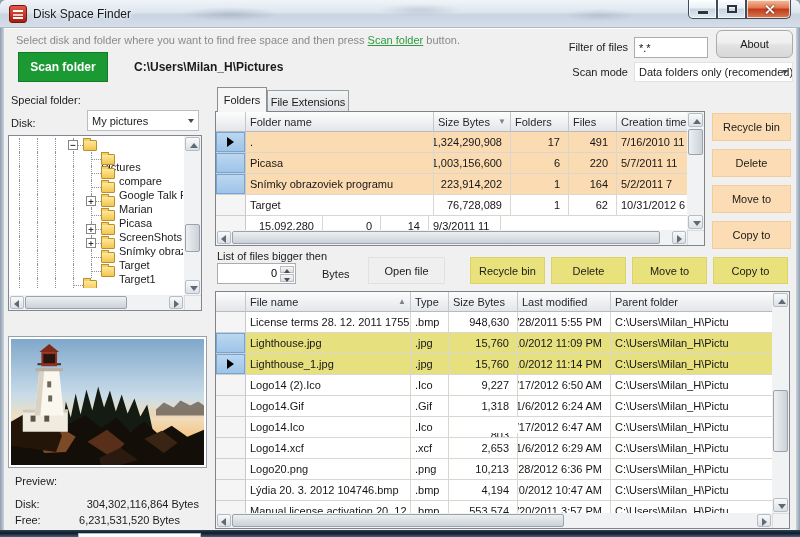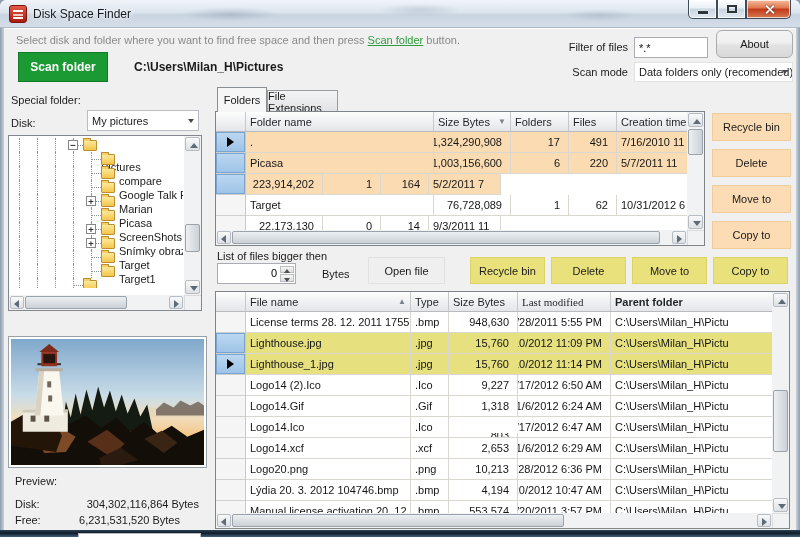--- a/index.html
+++ b/index.html
@@ -82,21 +82,21 @@
   .grid-rows{position:absolute;top:20px;left:0;right:17px;bottom:15px;overflow:hidden;background:#fff;}
   .grid-row{display:flex;height:21px;}
   .gc{border-right:1px solid #DAD7D0;border-bottom:1px solid #DAD7D0;font-size:11px;color:#161616;display:flex;align-items:center;padding:0 4px;white-space:nowrap;overflow:hidden;flex:none;background:#fff;}
   .gc.r{justify-content:flex-end;padding-right:8px;}
   .gc.rowhdr{width:30px;background:#F5F5F5;border-right:1px solid #C6C8CB;border-bottom:1px solid #CDCFD1;justify-content:center;position:relative;}
   .gc.rowhdr.sel{background:linear-gradient(180deg,#BDD8F1,#9DC3E7);box-shadow:inset 0 0 0 1px #76A5D3;}
   .cur{width:0;height:0;border-top:5px solid transparent;border-bottom:5px solid transparent;border-left:7px solid #000;}
   
   .tab{position:absolute;font-size:11px;display:flex;align-items:center;justify-content:center;color:#1B1B1B;}
   .tab.t0{left:217px;top:87px;width:50px;height:25px;background:#F6F6F6;border:1px solid #8A8F94;border-bottom:none;z-index:3;}
-  .tab.t1{left:267px;top:90px;width:71px;height:22px;background:linear-gradient(180deg,#F3F4F5,#E0E2E5);border:1px solid #989DA2;border-bottom:none;}
+  .tab.t1{left:267px;top:90px;width:82px;height:22px;background:linear-gradient(180deg,#F3F4F5,#E0E2E5);border:1px solid #989DA2;border-bottom:none;}
   
   .preview{position:absolute;left:8px;top:336px;width:199px;height:132px;background:#fff;border:1px solid #98A0A8;padding:2px;}
   .preview svg{display:block;width:100%;height:100%;}
 </style>
 </head>
 <body>
 
 <div class="window">
 
   <div class="titlebar">
@@ -365,36 +365,37 @@
         <div class="grid-row">
           <div class="gc rowhdr sel"></div>
           <div class="gc" style="width: 188px; background: rgb(251, 220, 178);">Picasa</div>
           <div class="gc r" style="width: 77px; background: rgb(251, 220, 178);">1,003,156,600</div>
           <div class="gc r" style="width: 58px; background: rgb(251, 220, 178);">6</div>
           <div class="gc r" style="width: 48px; background: rgb(251, 220, 178);">220</div>
           <div class="gc" style="width: 72px; background: rgb(251, 220, 178);">5/7/2011 11</div>
         </div>
         <div class="grid-row">
           <div class="gc rowhdr sel"></div>
+          <div class="gc" style="width: 188px; background: rgb(251, 220, 178);">Snímky obrazoviek programu</div>
           <div class="gc r" style="width: 77px; background: rgb(251, 220, 178);">223,914,202</div>
           <div class="gc r" style="width: 58px; background: rgb(251, 220, 178);">1</div>
           <div class="gc r" style="width: 48px; background: rgb(251, 220, 178);">164</div>
           <div class="gc" style="width: 72px; background: rgb(251, 220, 178);">5/2/2011 7</div>
         </div>
         <div class="grid-row">
           <div class="gc rowhdr"></div>
           <div class="gc" style="width: 188px;">Target</div>
           <div class="gc r" style="width: 77px;">76,728,089</div>
           <div class="gc r" style="width: 58px;">1</div>
           <div class="gc r" style="width: 48px;">62</div>
           <div class="gc" style="width: 72px;">10/31/2012 6</div>
         </div>
         <div class="grid-row">
           <div class="gc rowhdr"></div>
-          <div class="gc r" style="width: 77px;">22,173,130</div>
+          <div class="gc r" style="width: 77px;">15,092,280</div>
           <div class="gc r" style="width: 58px;">0</div>
           <div class="gc r" style="width: 48px;">14</div>
           <div class="gc" style="width: 72px;">9/3/2011 11</div>
         </div>
       </div>
     </div>
 
   <div class="abs" id="folder-actions" style="left:712px;top:113px;width:79px;">
       <div class="btn peach">Recycle bin</div>
       <div class="btn peach">Delete</div>
@@ -436,24 +437,24 @@
         <div class="gh" style="width: 165px;">
           <span>File name</span>
           <span class="sort">▲</span>
         </div>
         <div class="gh" style="width: 38px;">
           <span>Type</span>
         </div>
         <div class="gh" style="width: 69px;">
           <span>Size Bytes</span>
         </div>
-        <div class="gh" style="width: 93px; font-family: Liberation Serif, serif;">
+        <div class="gh" style="width: 93px;">
           <span>Last modified</span>
         </div>
-        <div class="gh" style="width: 163px; font-weight: bold;">
+        <div class="gh" style="width: 163px;">
           <span>Parent folder</span>
         </div>
       </div>
       <div class="grid-rows">
         <div class="grid-row">
           <div class="gc rowhdr"></div>
           <div class="gc" style="width: 165px;">License terms 28. 12. 2011 175502.bmp</div>
           <div class="gc" style="width: 38px;">.bmp</div>
           <div class="gc r" style="width: 69px;">948,630</div>
           <div class="gc r" style="width: 93px;">12/28/2011 5:55 PM</div>

